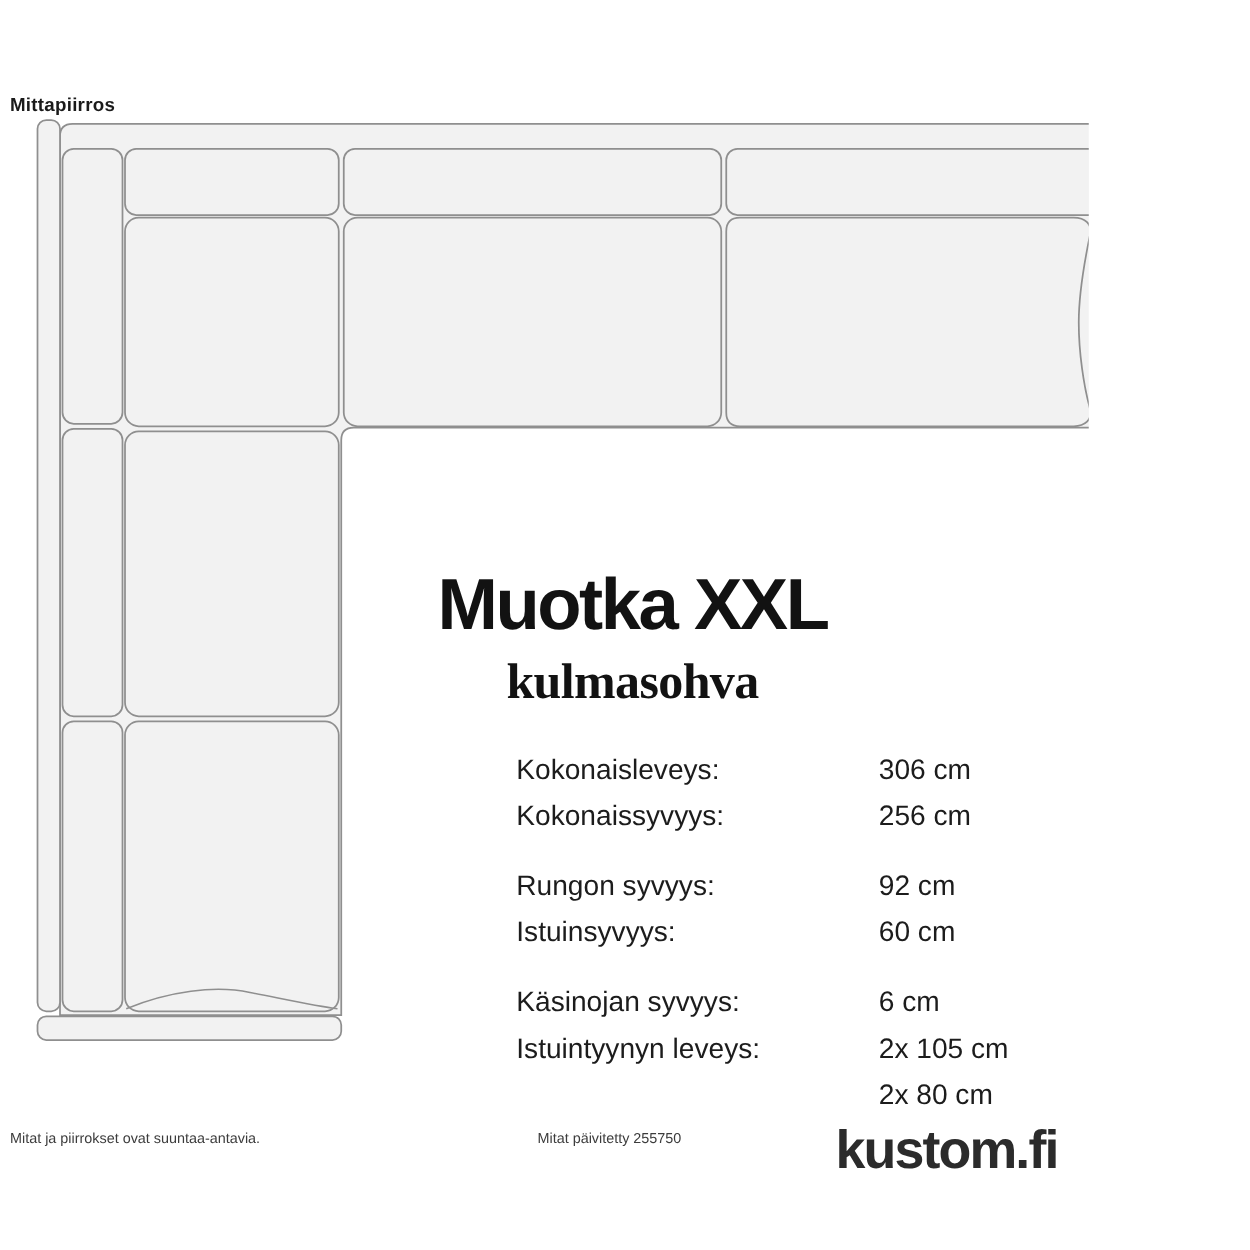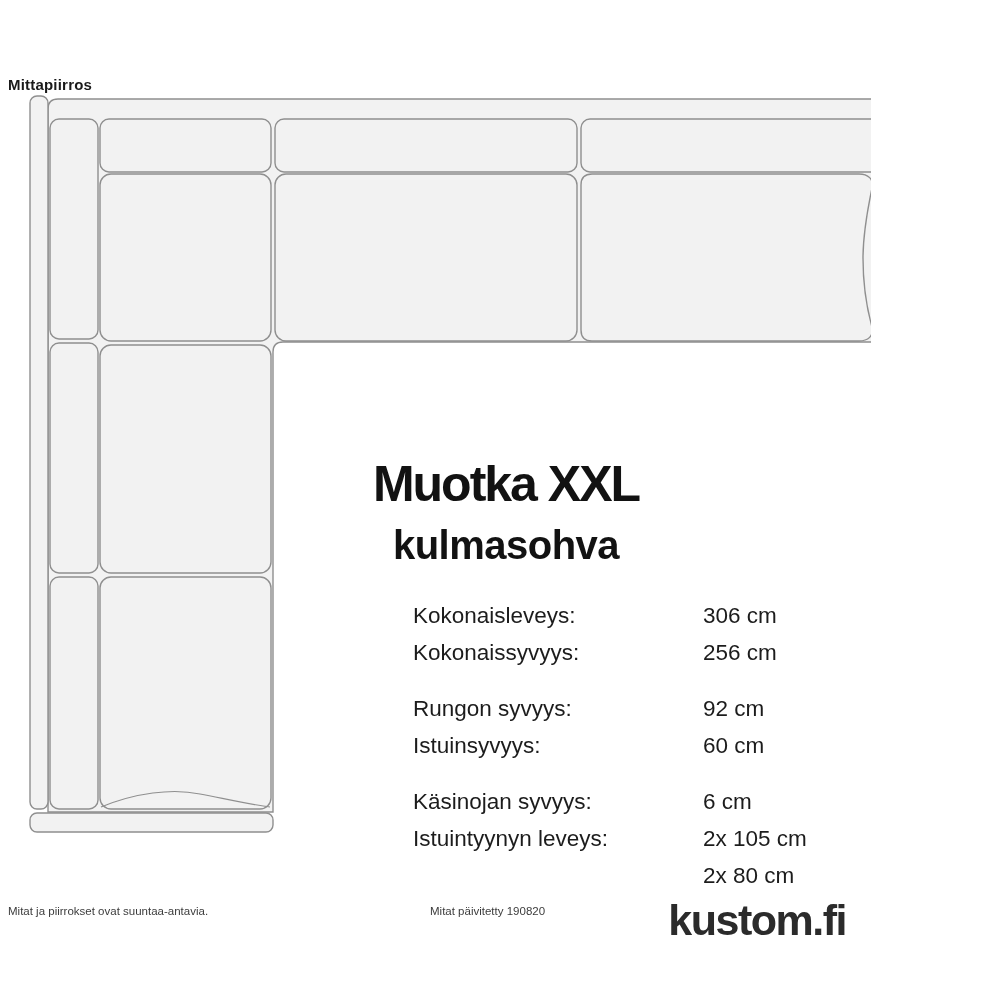--- a/index.html
+++ b/index.html
@@ -42,31 +42,32 @@
   }
   .title-block {
     position: absolute;
     left: 506px; top: 448px;
     transform: translateX(-50%);
     text-align: center;
     color: #121212;
     white-space: nowrap;
   }
   .product-title {
-    font-size: 50px;
+    font-size: 58px;
     font-weight: bold;
     letter-spacing: -2px;
     line-height: 72px;
   }
   .product-subtitle {
     font-size: 40px;
     font-weight: bold;
     letter-spacing: -0.5px;
     line-height: 42px;
     margin-top: 4px;
+    font-family: Liberation Serif, serif;
   }
   .specs {
     position: absolute;
     left: 385px; top: 597px;
     width: 420px;
     color: #1c1c1c;
     font-size: 22.5px;
     margin-left: 28px;
   }
   .spec-group { margin-bottom: 19px; }
@@ -167,16 +168,16 @@
         <span class="spec-value">2x 105 cm</span>
       </div>
       <div class="spec-row">
         <span class="spec-label"></span>
         <span class="spec-value">2x 80 cm</span>
       </div>
     </div>
   </div>
 
   <div id="disclaimer" class="footnote">Mitat ja piirrokset ovat suuntaa-antavia.</div>
-  <div id="updated" class="footnote">Mitat päivitetty 190820</div>
+  <div id="updated" class="footnote">Mitat päivitetty 255750</div>
   <div class="brand-logo">kustom.fi</div>
 
 </div>
 
 </body></html>

